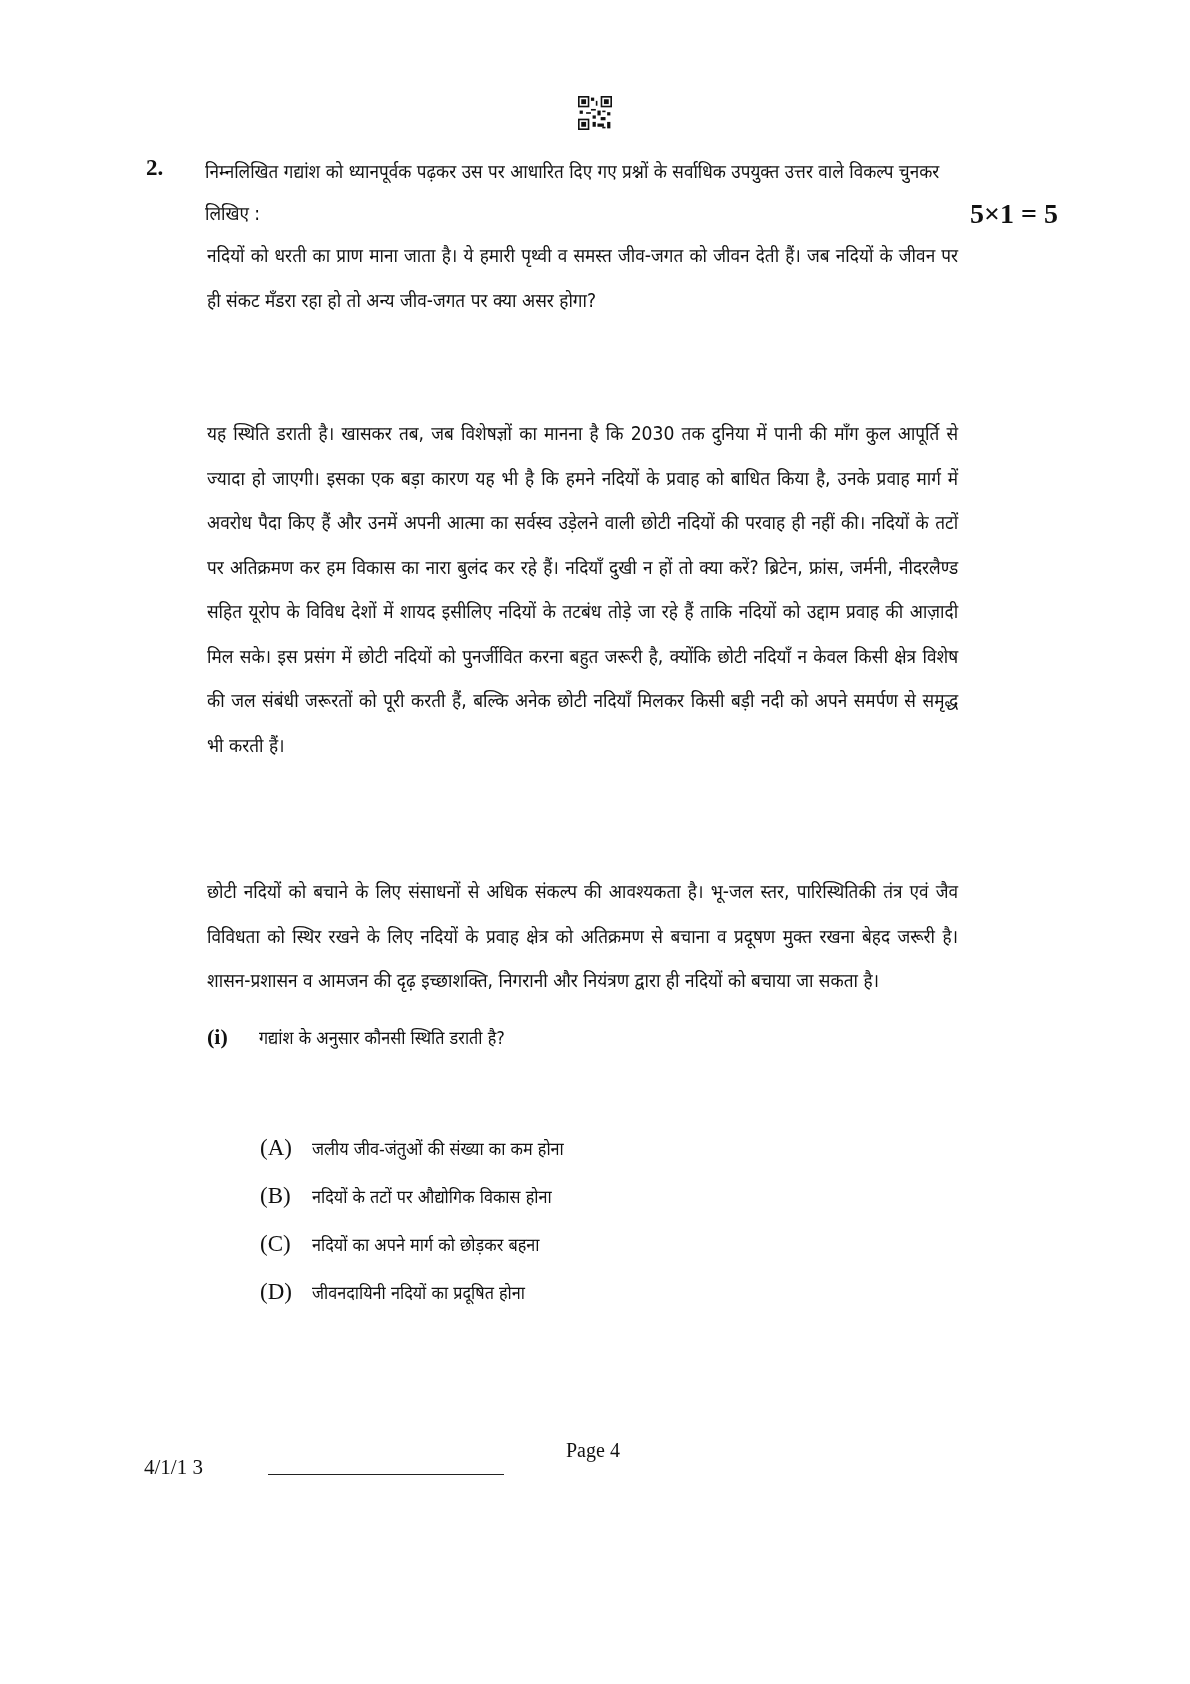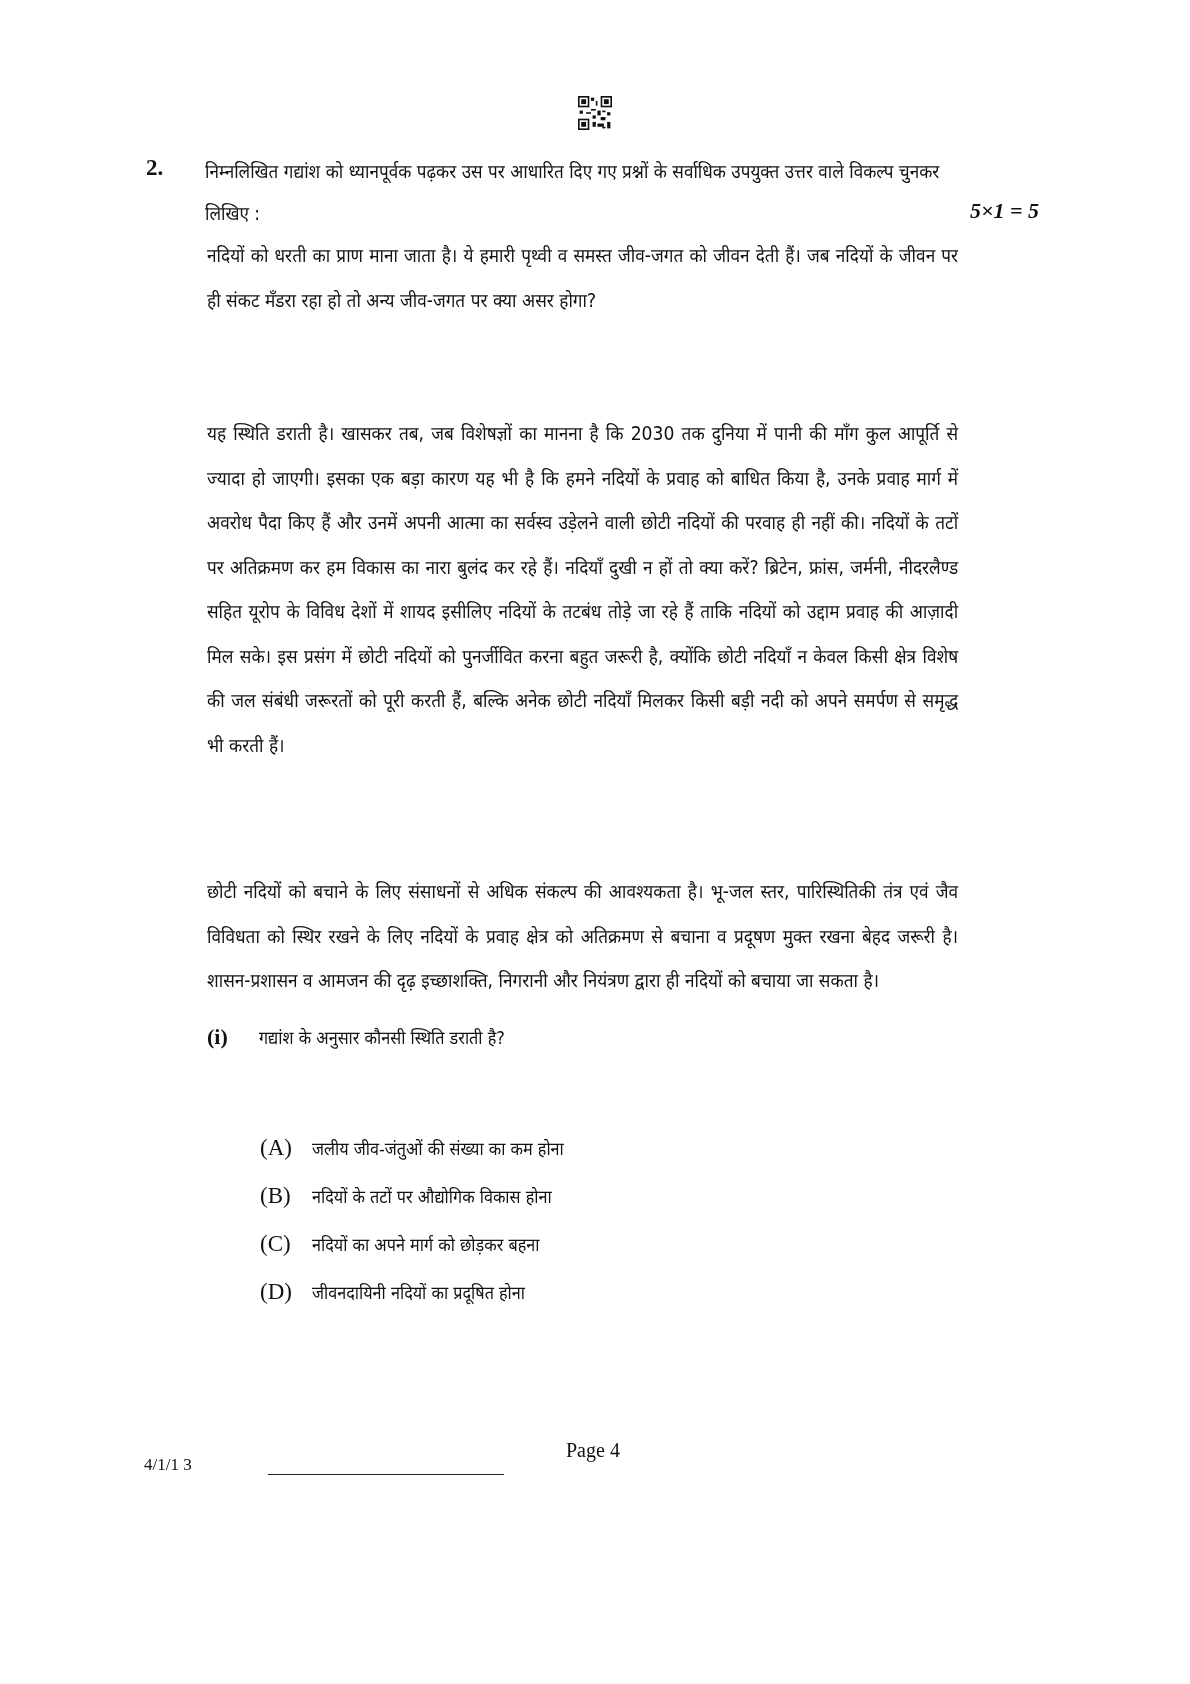--- a/index.html
+++ b/index.html
@@ -1,32 +1,32 @@
 <!DOCTYPE html>
 <html><head>
 <meta charset="utf-8">
 <style>
   html, body { margin:0; padding:0; background:#ffffff; }
   body { width:1190px; height:1684px; position:relative; overflow:hidden; color:#111; font-family:"Liberation Serif","DejaVu Serif",serif; }
   .qr { position:absolute; left:578px; top:96px; width:34px; height:34px; }
   .qnum { position:absolute; left:146px; top:155px; font-weight:bold; font-size:23px; font-family:"Liberation Serif",serif; }
   .qtext { position:absolute; left:205px; top:150px; width:750px; font-family:"DejaVu Sans",sans-serif; font-size:19px; line-height:42px; transform:scaleX(0.9); transform-origin:left top; width:840px; }
-  .marks { position:absolute; left:970px; top:198px; font-weight:bold; font-size:22px; font-family:"Liberation Serif",serif;font-style:italic; }
+  .marks { position:absolute; left:970px; top:198px; font-weight:bold; font-size:28px; font-family:"Liberation Serif",serif; }
   .para { position:absolute; left:207px; width:830px; font-family:"DejaVu Sans",sans-serif; font-size:19px; line-height:44.5px; text-align:justify; transform:scaleX(0.905); transform-origin:left top; }
   .p1 { top:233px; }
   .p2 { top:411px; }
   .p3 { top:869px; }
   .sub { position:absolute; left:207px; top:1024px; font-size:22px; }
   .sub .num { font-weight:bold; font-family:"Liberation Serif",serif; display:inline-block; width:52px; }
   .sub .txt { font-family:"DejaVu Sans",sans-serif; font-size:18px; display:inline-block; transform:scaleX(0.9); transform-origin:left center; }
   .opts { position:absolute; left:260px; top:1124px; }
   .opt { height:48px; display:flex; align-items:center; }
   .opt .lab { font-family:"Liberation Serif",serif; font-size:23px; width:52px; }
   .opt .otxt { font-family:"DejaVu Sans",sans-serif; font-size:18px; transform:scaleX(0.9); transform-origin:left center; display:inline-block; white-space:nowrap; }
-  .footer-code { position:absolute; left:144px; top:1455px; font-size:17px; }
+  .footer-code { position:absolute; left:144px; top:1455px; font-size:21px; }
   .footer-line { position:absolute; left:268px; top:1474px; width:236px; border-top:1.5px solid #222; }
   .footer-page { position:absolute; left:566px; top:1439px; font-size:20px;text-align:center; }
 </style>
 </head>
 <body>
 
 <svg class="qr" viewBox="0 0 21 21">
   <rect width="21" height="21" fill="#fff"></rect>
   <g fill="#111">
     <rect x="0" y="0" width="7" height="7"></rect>

